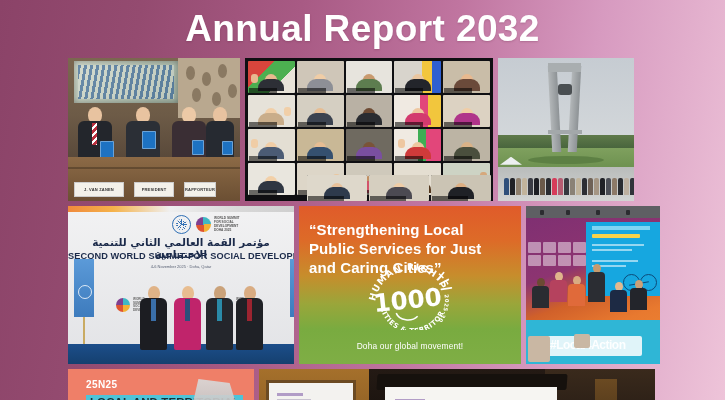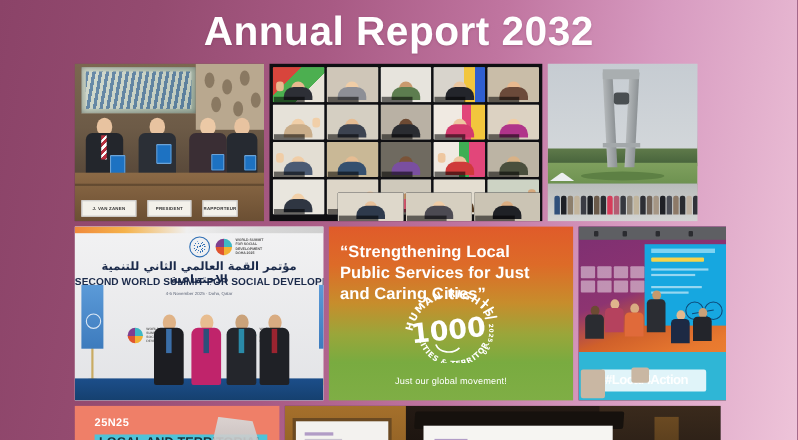--- a/index.html
+++ b/index.html
@@ -549,21 +549,21 @@
             <text x="58" y="66" text-anchor="middle" font-family="DejaVu Sans, sans-serif" font-size="32" font-weight="bold" fill="#ffffff" transform="rotate(-6 58 66)">1000</text>
             <g stroke="#ffffff" stroke-width="2.2" fill="none" stroke-linecap="round">
               <line x1="99" y1="34" x2="110" y2="28"></line>
               <line x1="101" y1="41" x2="114" y2="39"></line>
               <line x1="97" y1="28" x2="104" y2="19"></line>
             </g>
             <path d="M 42,72 C 46,82 62,84 70,76" stroke="#ffffff" stroke-width="2" fill="none"></path>
           </svg>
         </div>
 
-        <div class="cta">Just our global movement!</div>
+        <div class="cta">Doha our global movement!</div>
       </div>
 
       <div class="tile t-stage">
         <div class="bgwall"></div>
         <div class="ceiling">
           <i style="left:14px"></i>
             <i style="left:40px"></i>
             <i style="left:70px"></i>
             <i style="left:100px"></i>
         </div>

